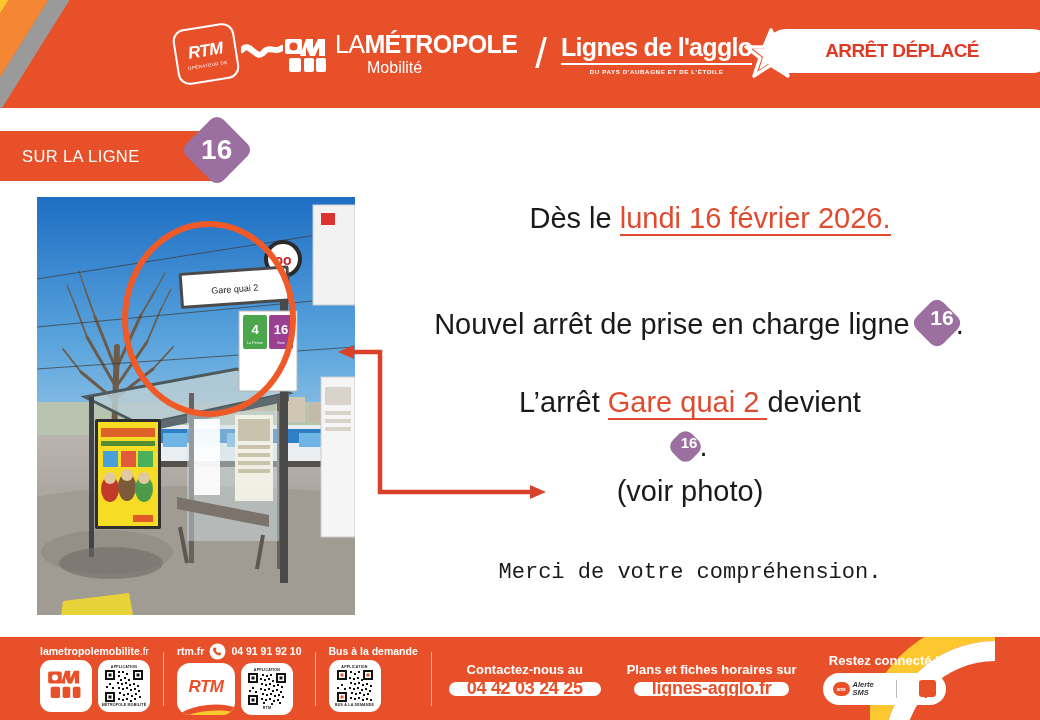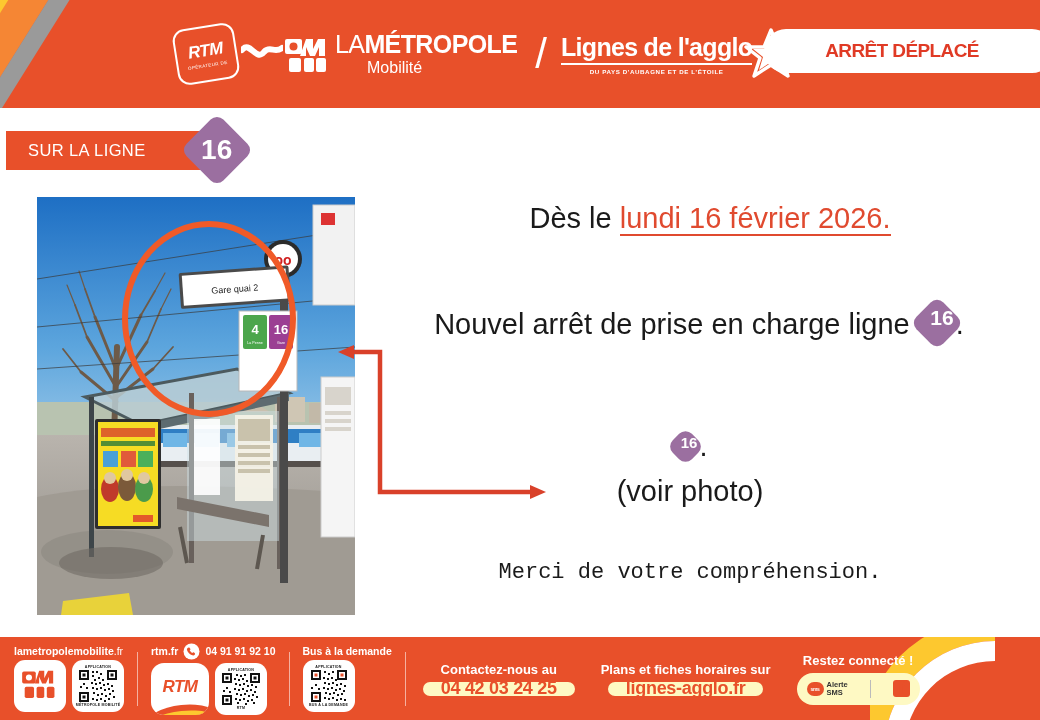--- a/index.html
+++ b/index.html
@@ -55,21 +55,21 @@
     background:#fff; border-radius:22px;
     display:flex; align-items:center; justify-content:center;
   }
   .badge-pill span {
     color:#E03A25; font-size:19px; font-weight:bold; letter-spacing:-0.6px;
     padding-right:14px;
   }
 
   
   .line-banner {
-    position:absolute; left:6px; top:131px; width:222px; height:39px;
+    position:absolute; left:0; top:131px; width:222px; height:50px;
     background:#E8502A; display:flex; align-items:center;
   }
   .line-banner span { color:#fff; font-size:16.5px; letter-spacing:0.4px; margin-left:22px; }
 
   .diamond {
     background:#9B6FA0; border-radius:9px;
     transform: rotate(45deg);
     display:flex; align-items:center; justify-content:center;
   }
   .diamond > span { transform: rotate(-45deg); color:#fff; font-weight:bold; display:block; }
@@ -127,23 +127,23 @@
   .rtm-tile { width:58px; height:52px; background:#fff; border-radius:13px; overflow:hidden; position:relative; display:flex; align-items:center; justify-content:center;}
   .rtm-tile .w { color:#E8502A; font-weight:bold; font-style:italic; font-size:17px; letter-spacing:-0.5px; z-index:2; margin-bottom:4px;}
   .rtm-tile .sw1 { position:absolute; left:-6px; bottom:-6px; width:74px; height:16px; background:#E8502A; border-radius:50%/100% 100% 0 0; transform:rotate(-6deg);}
   .rtm-tile .sw2 { position:absolute; left:-6px; bottom:-10px; width:74px; height:14px; background:#FDC82F; border-radius:50%/100% 100% 0 0; transform:rotate(-6deg);}
 
   .phone-ic { width:17px; height:17px; }
   .f-sep { width:1px; height:54px; background:rgba(255,255,255,0.55); margin:0 4px; }
 
   .f-col { display:flex; flex-direction:column; align-items:center; justify-content:center; height:83px; padding:0 13px; }
   .f-col .lbl { color:#fff; font-size:13px; font-weight:bold; margin-bottom:5px; white-space:nowrap; }
-  .f-pill { background:#fef9c3; border-radius:16px; height:14px; display:flex; align-items:center; justify-content:center; padding:0 18px; }
+  .f-pill { background:#ffffff; border-radius:16px; height:14px; display:flex; align-items:center; justify-content:center; padding:0 18px; }
   .f-pill span { color:#E8502A; font-size:18px; font-weight:bold; letter-spacing:-0.3px; white-space:nowrap;}
-  .f-pill.social { padding:16px 10px; gap:22px; }
+  .f-pill.social { padding:16px 10px; gap:22px;font-style:italic; }
   .sms-ic { display:flex; align-items:center; gap:3px; }
   .sms-bub { width:17px; height:14px; background:#E8502A; border-radius:7px; display:flex;align-items:center;justify-content:center;}
   .sms-bub span { color:#fff; font-size:5px; font-weight:bold;}
   .sms-txt { color:#333; font-size:7.5px; font-weight:bold; line-height:1.05; text-align:left;}
   .fb-sep { width:1px; height:18px; background:#bbb; }
   .fb-ic { width:17px; height:17px; background:#E8502A; border-radius:3px; color:#fff; font-weight:bold; font-size:13px; display:flex;align-items:center;justify-content:center; font-family:"Liberation Serif", serif;}
 </style>
 </head>
 <body>
 
@@ -351,37 +351,40 @@
   </svg>
 
   <div class="txt t-line1">
     <span>Dès le </span><span class="hl">lundi 16 février 2026.</span>
   </div>
 
   <div class="txt t-line2">
     <span>Nouvel arrêt de prise en charge ligne </span><span class="diamond inline-diamond d-lg"><span>16</span></span><span>.</span>
   </div>
 
+  <div class="txt t-line3">
+    <span>L’arrêt </span><span class="hl">Gare quai 2 </span><span>devient</span>
+  </div>
 
   <div class="txt t-line4">
     <span class="diamond inline-diamond d-sm"><span>16</span></span><span>.</span>
   </div>
 
   <div class="txt t-line5">(voir photo)</div>
   <div class="txt t-line6">Merci de votre compréhension.</div>
 
   <div class="footer">
     <svg class="f-arc" viewBox="0 0 200 120">
       <path d="M -10 125 A 135 135 0 0 1 125 -10 L 125 14 A 111 111 0 0 0 14 125 Z" fill="#FDC82F"></path>
       <path d="M 14 125 A 111 111 0 0 1 125 14 L 125 34 A 91 91 0 0 0 34 125 Z" fill="#FFFFFF"></path>
     </svg>
 
     <div class="f-inner">
 
-      <div class="f-group" style="padding-left:14px;">
+      <div class="f-group" style="padding-left:40px;">
         <div class="f-caption">
           <span>lametropolemobilite</span><span class="light">.fr</span>
         </div>
         <div class="f-row">
           <div class="tile">
             <svg class="mm-tile-mark" viewBox="0 0 46 40">
               <g fill="#E8502A">
                 <rect x="2" y="3" width="16" height="14" rx="2"></rect>
                 <circle cx="10" cy="10" r="3.6" fill="#fff"></circle>
                 <path d="M22 2 l6 0 l0 9 l4.5 -9 l6 0 l0 15 l-5 0 l0 -8 l-3.5 8 l-4.5 0 l-3.5 -8 l0 8 l-5 0 z"></path>

